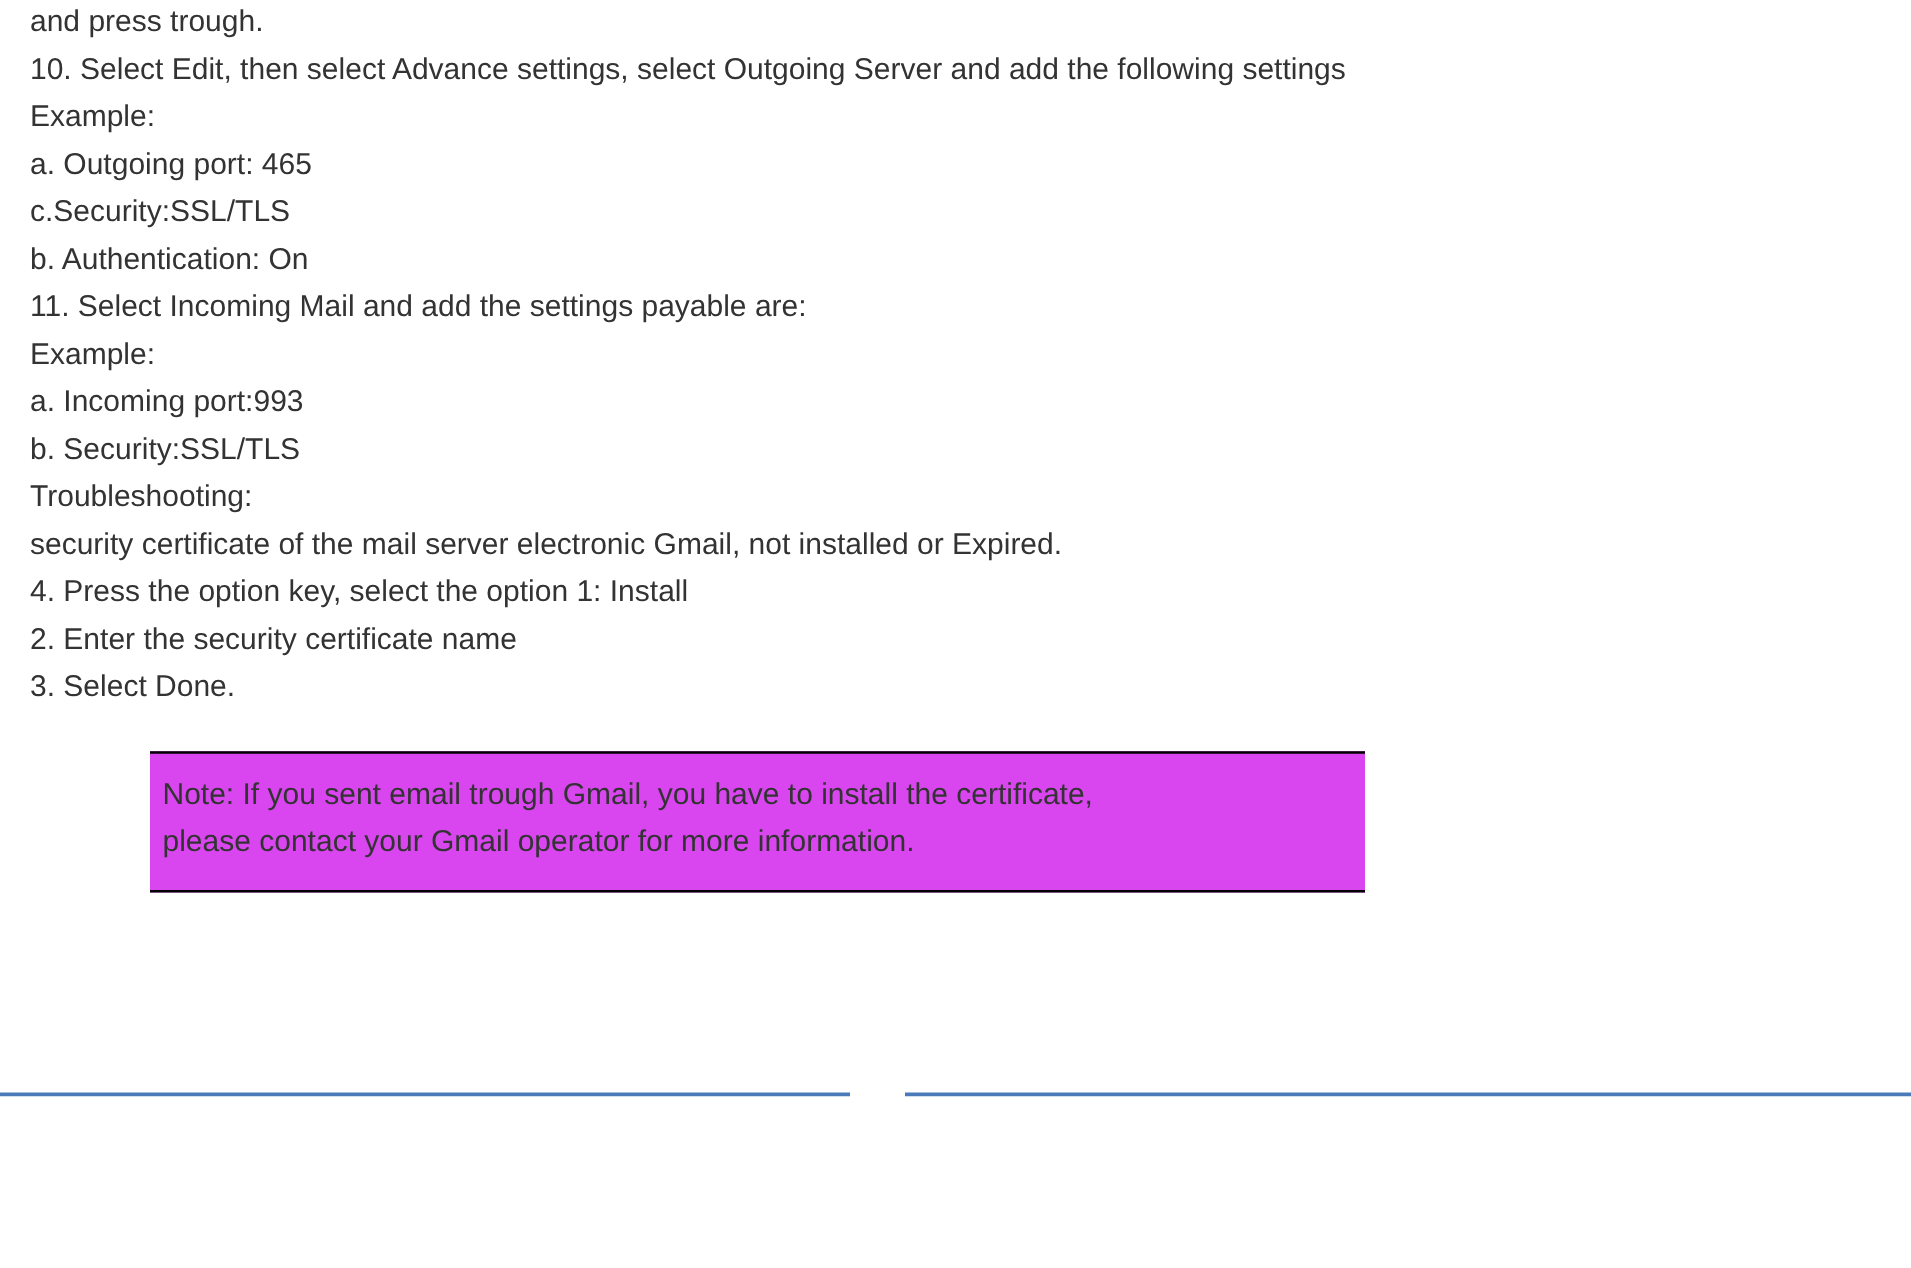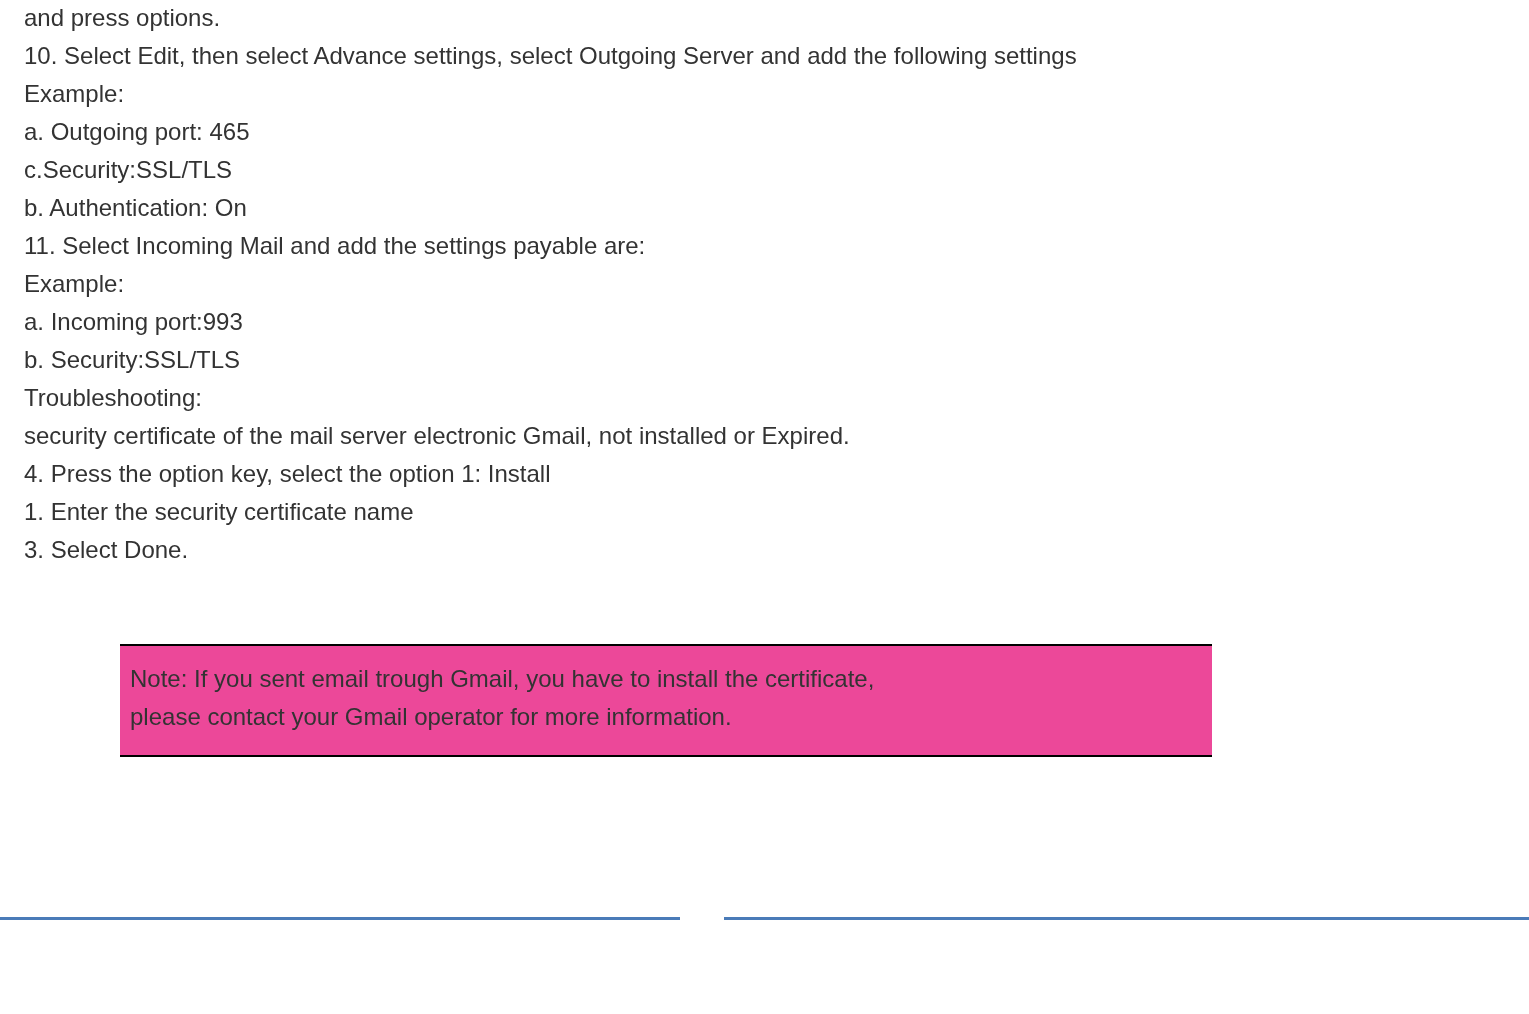--- a/index.html
+++ b/index.html
@@ -16,23 +16,23 @@
       width: 1529px;
       line-height: 1.5;
     }
     .content {
       padding-top: 0;
     }
     .line {
       margin-bottom: 2px;
     }
     .note-box {
-      margin: 76px 0 0 96px;
-      width: 1092px;
-      background: #ec4899;
+      margin: 33px 0 0 96px;
+      width: 972px;
+      background: #d946ef;
       border-top: 2px solid #000;
       border-bottom: 2px solid #000;
       padding: 14px 10px 18px 10px;
       line-height: 1.6;
     }
     .footer {
       margin-top: 160px;
       height: 6px;
       position: relative;
     }
@@ -50,34 +50,34 @@
       top: 0;
       width: 829px;
       height: 3px;
       background: #4a7bb8;
     }
   </style>
 </head>
 <body>
 
 <div class="content">
-  <div class="line">and press options.</div>
+  <div class="line">and press trough.</div>
   <div class="line">10.      Select Edit, then select Advance settings, select Outgoing Server and add the following settings</div>
   <div class="line">Example:</div>
   <div class="line">a. Outgoing port: 465</div>
   <div class="line">c.Security:SSL/TLS</div>
   <div class="line">b. Authentication: On</div>
   <div class="line">11.      Select Incoming Mail and add the settings payable are:</div>
   <div class="line">Example:</div>
   <div class="line">a.    Incoming port:993</div>
   <div class="line">b.   Security:SSL/TLS</div>
   <div class="line">Troubleshooting:</div>
   <div class="line">security certificate of the mail server electronic Gmail, not installed or Expired.</div>
   <div class="line">4.       Press the option key, select the option 1: Install</div>
-  <div class="line">1.       Enter the security certificate name</div>
+  <div class="line">2.       Enter the security certificate name</div>
   <div class="line">3.       Select Done.</div>
 </div>
 
 <div class="note-box">
   <div>Note: If you sent email trough Gmail, you have to install the certificate,</div>
   <div>please contact your Gmail operator for more information.</div>
 </div>
 
 <div class="footer">
   <div class="footer-left"></div>

